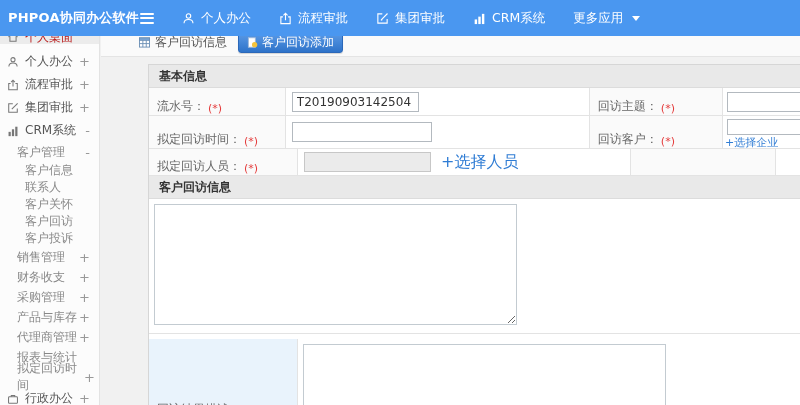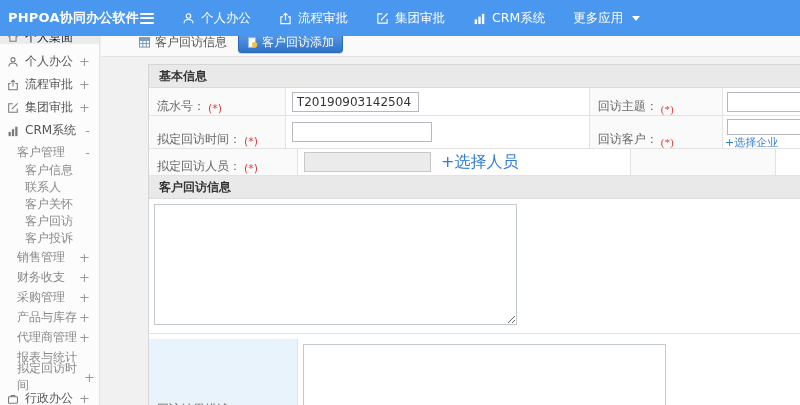--- a/index.html
+++ b/index.html
@@ -16,41 +16,41 @@
   .ticon { display:inline-flex; width:13px; height:13px; color:#fff; }
   .ticon svg { width:13px; height:13px; }
   .caret { width:0; height:0; border-left:4px solid transparent; border-right:4px solid transparent; border-top:5px solid #fff; margin-left:3px; }
 
   
   .sidebar { position:absolute; top:28px; left:0; width:100px; height:377px; background:#fcfcfc; border-right:1px solid #e3e3e3; overflow:hidden; }
   .side-item { display:flex; align-items:center; cursor:pointer; color:#555; }
   .side-item .exp { margin-left:auto; margin-right:9px; color:#999; font-size:13px; line-height:1; }
   .sicon { display:inline-flex; width:12px; height:12px; color:#777; flex:0 0 auto; }
   .sicon svg { width:12px; height:12px; }
-  .item-desktop { height:14px; margin-top:2px; background:#ececec; padding-left:7px; gap:6px; color:#0f172a; }
+  .item-desktop { height:14px; margin-top:2px; background:#ececec; padding-left:7px; gap:6px; color:#b91c1c; }
   .lvl0 { height:23px; padding-left:7px; gap:6px; }
   .lvl1 { height:20px; padding-left:17px; color:#888; }
   .lvl2 { height:17px; padding-left:25px; color:#8a8a8a; }
 
   
   .main { position:absolute; left:101px; top:28px; width:699px; height:377px; }
   .tabbar { height:29px; background:#fafafa; border-bottom:1px solid #e4e4e4; display:flex; align-items:center; padding-left:30px; }
   .tab { display:flex; align-items:center; gap:5px; color:#555; cursor:pointer; padding:0 8px; }
   .tab-active { margin-left:3px; height:21px; background:linear-gradient(#5b9ae6,#2e73c9); border:1px solid #2b68b9; border-radius:3px; color:#fff; display:flex; align-items:center; gap:4px; padding:6px 8px; cursor:pointer; box-shadow:0 1px 1px rgba(0,0,0,0.15); }
   .tab .ic, .tab-active .ic { display:inline-flex; }
 
   .content { position:absolute; top:29px; left:0; right:0; bottom:0; background:#f1f1f1; }
   .form-table { position:absolute; left:47px; top:7px; width:700px; background:#fff; border:1px solid #d6d6d6; border-bottom:none; }
   .sect-header { height:23px; background:#e9e9e9; display:flex; align-items:center; padding-left:10px; font-weight:bold; color:#333; border-bottom:1px solid #dcdcdc; }
   .frow { display:flex; border-bottom:1px solid #e3e3e3; }
   .fcell { border-right:1px solid #e3e3e3; }
   .lab { background:#fafafa; display:flex; align-items:flex-end; padding-left:8px; color:#666; gap:3px; }
   .req { color:#e43b3b; font-size:11px; }
   .c1 { width:149px; } .c2 { width:333px; display:flex; align-items:center; }
-  .c3 { width:145px;font-family:Liberation Serif, serif; } .c4 { flex:1; border-right:none; overflow:visible; }
+  .c3 { width:145px; } .c4 { flex:1; border-right:none; overflow:visible; }
   .r1 { height:28px; } .r2 { height:33px; } .r3 { height:27px; }
   input.txt { height:20px; width:127px; border:1px solid #b3b9bf; margin-left:6px; font-size:12px; padding:0 4px; color:#333; background:#fff; font-family:inherit; }
   input.txt:disabled { background:#ebebeb; border-color:#c7c7c7; }
   .c4col { display:flex; flex-direction:column; align-items:flex-start; }
   .c4col input.txt { margin:3px 0 0 4px; width:120px; }
   .c4mid { display:flex; align-items:center; }
   .c4mid input.txt { margin-left:4px; width:120px; }
   a.sel-link { color:#2f7cd4; text-decoration:none; font-size:16px; cursor:pointer; white-space:nowrap; }
   .r2 .c4col a.sel-link { margin-left:2px; font-size:11px; }
   .r3 a.sel-link { margin-left:10px; }

